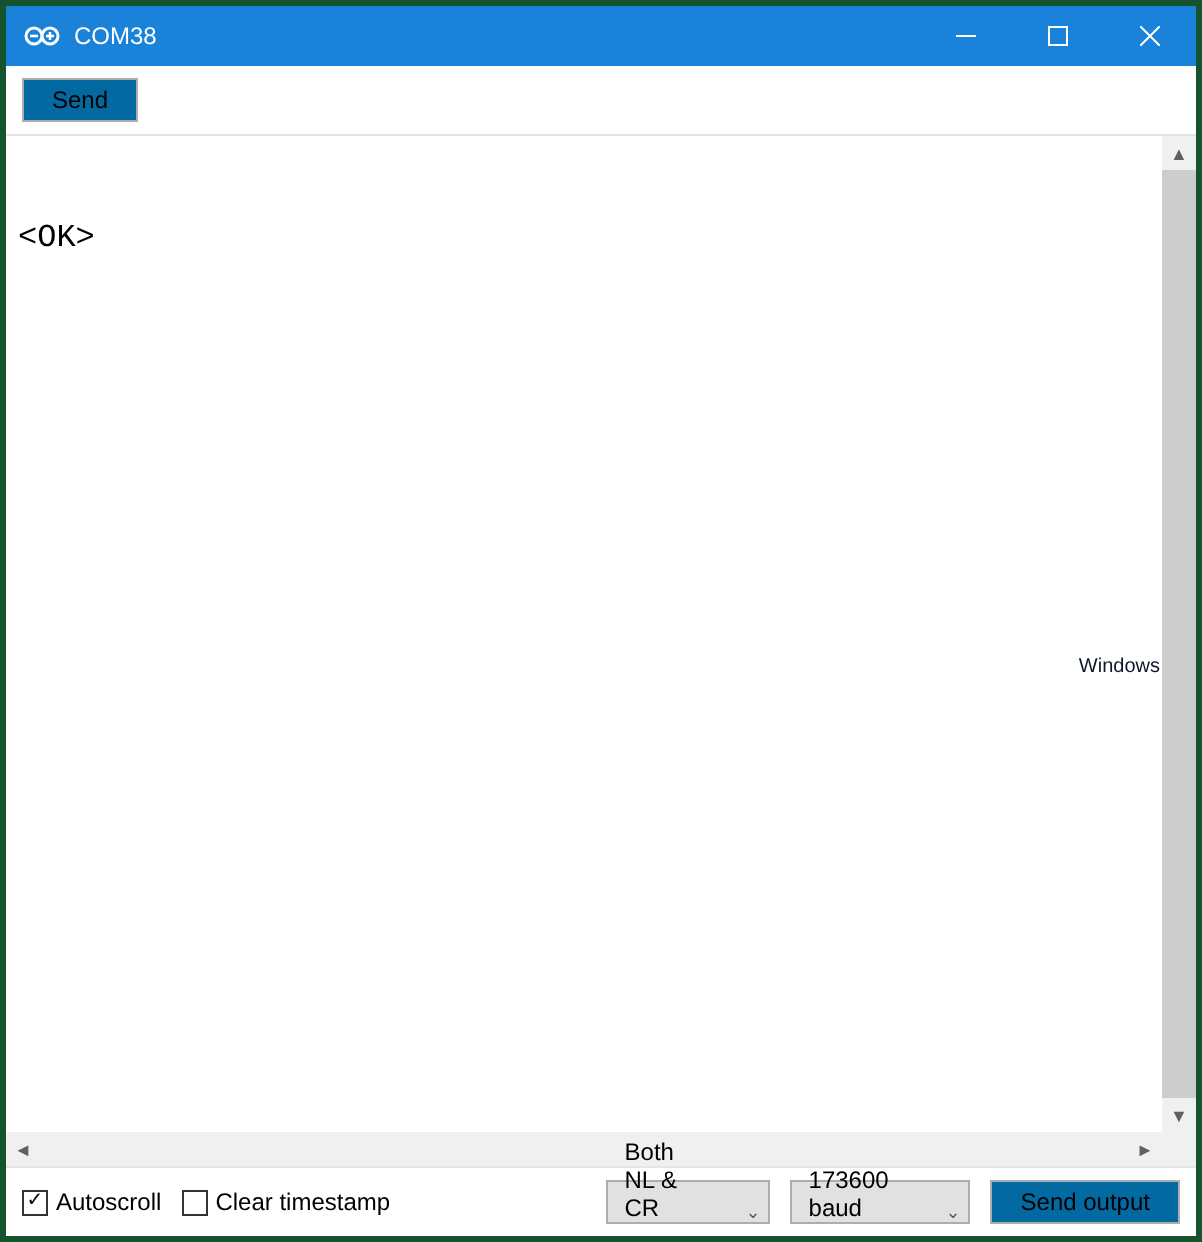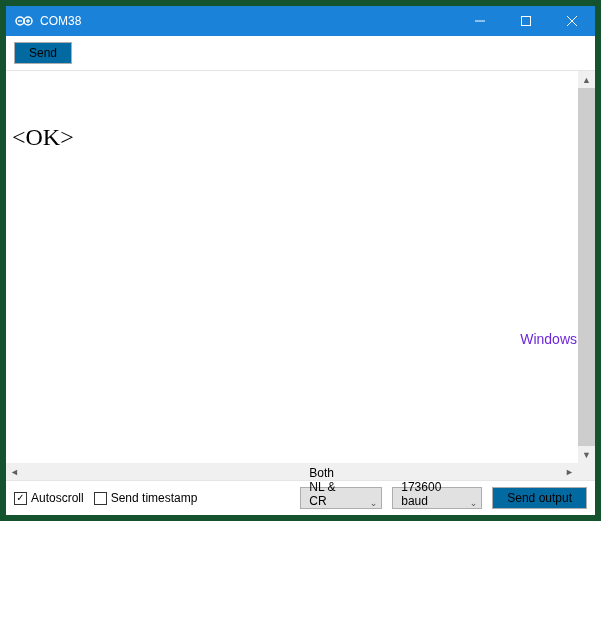--- a/index.html
+++ b/index.html
@@ -10,23 +10,23 @@
     body {
       font-family: "Segoe UI", Tahoma, sans-serif;
       font-size: 12px;
       background: #fff;
       width: 601px;
       height: 621px;
       overflow: hidden;
     }
     .window {
       width: 601px;
-      height: 521px;
+      height: 621px;
       background: #fff;
-      border: 6px solid #14532d;
+      border: 3px solid #14532d;
       display: flex;
       flex-direction: column;
     }
     .titlebar {
       height: 30px;
       background: #1a82d8;
       display: flex;
       align-items: center;
       color: #fff;
       flex-shrink: 0;
@@ -87,33 +87,33 @@
     }
     .content-area {
       flex: 1;
       display: flex;
       overflow: hidden;
       position: relative;
     }
     .output {
       flex: 1;
       padding: 20px 6px 6px 6px;
-      font-family: Liberation Serif, serif;
-      font-size: 24px;
+      font-family: Liberation Mono, monospace;
+      font-size: 16px;
       color: #000;
       white-space: pre;
       line-height: 1.3;
       position: relative;
     }
     .watermark {
       position: absolute;
       right: 18px;
       top: 260px;
-      color: #6d28d9;
-      font-size: 14px;
+      color: #0f172a;
+      font-size: 10px;
       font-family: "Segoe UI", sans-serif;
       pointer-events: none;
     }
     .vscroll {
       width: 17px;
       background: #f0f0f0;
       display: flex;
       flex-direction: column;
     }
     .vscroll .arrow {
@@ -278,21 +278,21 @@
     <div class="hscroll-corner"></div>
   </div>
 
   <div class="bottom-bar">
     <div class="checkbox-wrap">
       <div class="chk">✓</div>
       <span>Autoscroll</span>
     </div>
     <div class="checkbox-wrap">
       <div class="chk"></div>
-      <span>Send timestamp</span>
+      <span>Clear timestamp</span>
     </div>
     <div class="spacer"></div>
     <div class="select sel-line">
       <span>Both NL &amp; CR</span>
       <span class="chev">⌄</span>
     </div>
     <div class="select sel-baud">
       <span>173600 baud</span>
       <span class="chev">⌄</span>
     </div>

